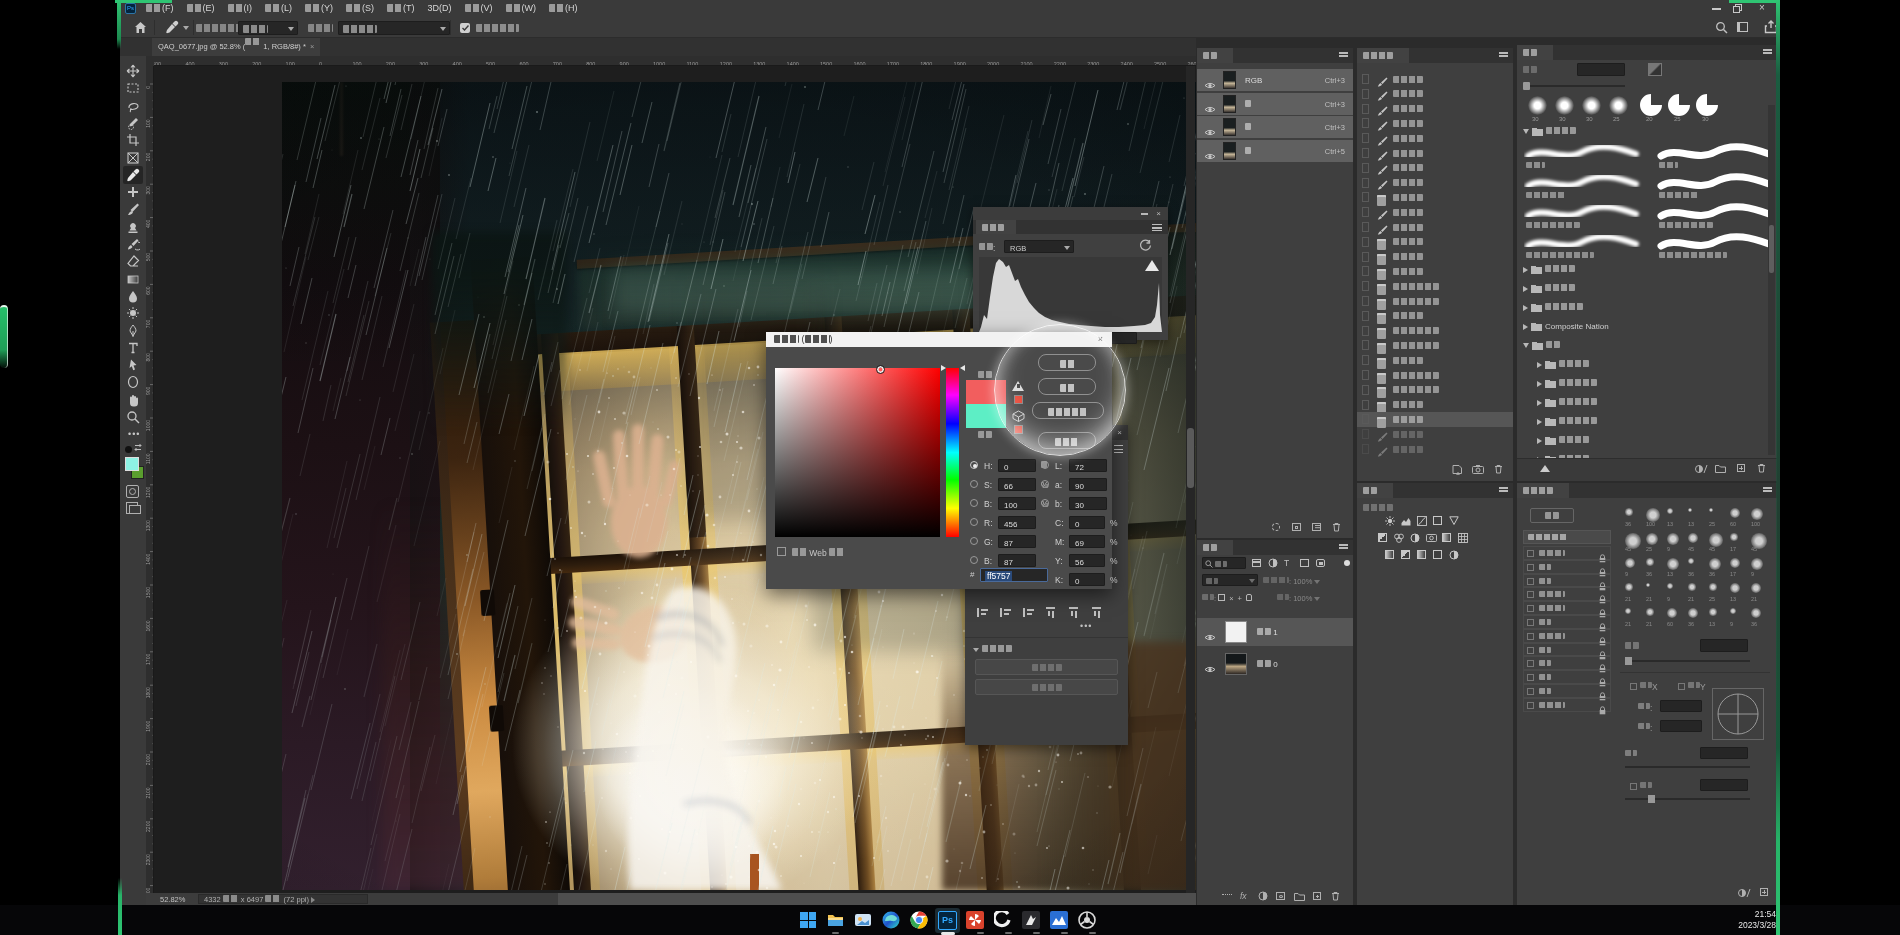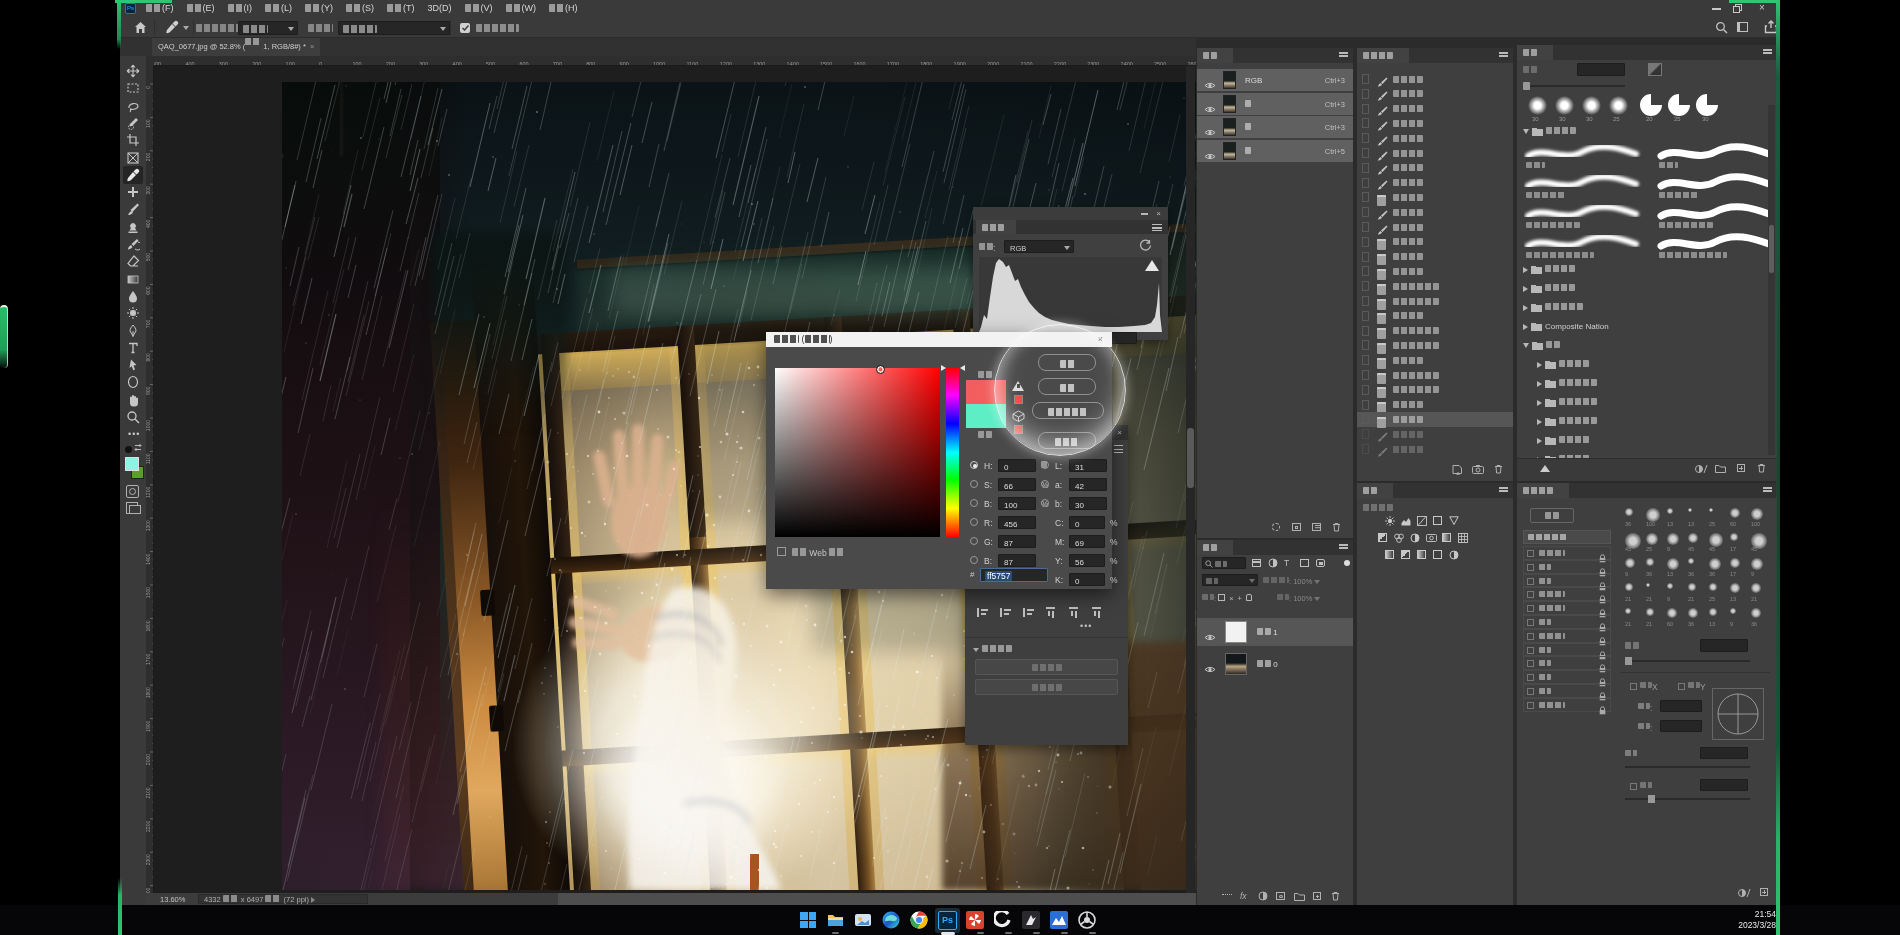--- a/index.html
+++ b/index.html
@@ -1698,21 +1698,21 @@
       <line x1="86" y1="199" x2="65" y2="289" stroke="rgba(222,238,236,0.22)" stroke-width="0.7"></line>
       <line x1="244" y1="106" x2="223" y2="195" stroke="rgba(222,238,236,0.31)" stroke-width="0.9"></line>
       <line x1="830" y1="92" x2="814" y2="158" stroke="rgba(222,238,236,0.18)" stroke-width="1.0"></line>
       <line x1="160" y1="7" x2="146" y2="63" stroke="rgba(222,238,236,0.32)" stroke-width="0.9"></line>
       <line x1="305" y1="216" x2="280" y2="317" stroke="rgba(222,238,236,0.20)" stroke-width="0.7"></line>
     </svg>
   </div>
 <div class="ab" style="left:1186px;top:66px;width:9px;height:827px;background:#262626"></div>
 <div class="ab" style="left:1187px;top:428px;width:7px;height:60px;background:#5a5a5a;border-radius:3px"></div>
 <div class="ab" style="left:146px;top:893px;width:1050px;height:12px;background:#3c3c3c">
-    <div class="txt" style="left:14px;top:2px;font-size:7.5px;color:#c0c0c0">13.60%</div>
+    <div class="txt" style="left:14px;top:2px;font-size:7.5px;color:#c0c0c0">52.82%</div>
     <div class="ab" style="left:52px;top:1px;width:170px;height:10px;background:#333;border:1px solid #2a2a2a"></div>
     <div class="txt" style="left:58px;top:2px;font-size:7.5px;color:#b0b0b0">4332 <i class="z" style="width:16px;height:7px;opacity:0.7"></i> x 6497 <i class="z" style="width:16px;height:7px;opacity:0.7"></i> (72 ppi) <span style="display:inline-block;width:0;height:0;border-top:3px solid transparent;border-bottom:3px solid transparent;border-left:4px solid #888;vertical-align:middle"></span></div>
     <div class="ab" style="left:412px;top:0;width:638px;height:12px;background:#4e4e4e"></div>
   </div>
 <div class="ab" style="left:1196px;top:38px;width:584px;height:867px;background:#2b2b2b"></div>
 <div class="ab" style="left:1197px;top:48px;width:156px;height:490px;background:#3f3f3f">
     <div class="ab" style="left:0;top:0;width:156px;height:15px;background:#323232"></div>
     <div class="ab" style="left:0;top:0;width:36px;height:15px;background:#424242;color:#d8d8d8">
       <span class="ab" style="left:6px;top:4px"><i class="z" style="width:14px;height:7px;opacity:0.62"></i></span>
     </div>
@@ -2495,26 +2495,26 @@
       <span class="ab" style="left:5px;top:2.5px;font-size:8px;color:#ddd">87</span>
     </div>
     <div class="ab" style="left:204px;top:224px;width:8px;height:8px;border:1px solid #999;border-radius:50%"></div>
     <div class="txt" style="left:218px;top:224px;color:#d0d0d0">B:</div>
     <div class="ab ibox" style="left:232px;top:222px;width:38px;height:13px">
       <span class="ab" style="left:5px;top:2.5px;font-size:8px;color:#ddd">87</span>
     </div>
     <div class="ab" style="left:275px;top:129px;width:8px;height:8px;border:1px solid #999;border-radius:50%"></div>
     <div class="txt" style="left:289px;top:129px;color:#d0d0d0">L:</div>
     <div class="ab ibox" style="left:303px;top:127px;width:38px;height:13px">
-      <span class="ab" style="left:5px;top:2.5px;font-size:8px;color:#ddd">31</span>
+      <span class="ab" style="left:5px;top:2.5px;font-size:8px;color:#ddd">72</span>
     </div>
     <div class="ab" style="left:275px;top:148px;width:8px;height:8px;border:1px solid #999;border-radius:50%"></div>
     <div class="txt" style="left:289px;top:148px;color:#d0d0d0">a:</div>
     <div class="ab ibox" style="left:303px;top:146px;width:38px;height:13px">
-      <span class="ab" style="left:5px;top:2.5px;font-size:8px;color:#ddd">42</span>
+      <span class="ab" style="left:5px;top:2.5px;font-size:8px;color:#ddd">90</span>
     </div>
     <div class="ab" style="left:275px;top:167px;width:8px;height:8px;border:1px solid #999;border-radius:50%"></div>
     <div class="txt" style="left:289px;top:167px;color:#d0d0d0">b:</div>
     <div class="ab ibox" style="left:303px;top:165px;width:38px;height:13px">
       <span class="ab" style="left:5px;top:2.5px;font-size:8px;color:#ddd">30</span>
     </div>
     <div class="txt" style="left:289px;top:186px;color:#d0d0d0">C:</div>
     <div class="ab ibox" style="left:303px;top:184px;width:36px;height:13px">
       <span class="ab" style="left:5px;top:2.5px;font-size:8px;color:#ddd">0</span>
     </div>

